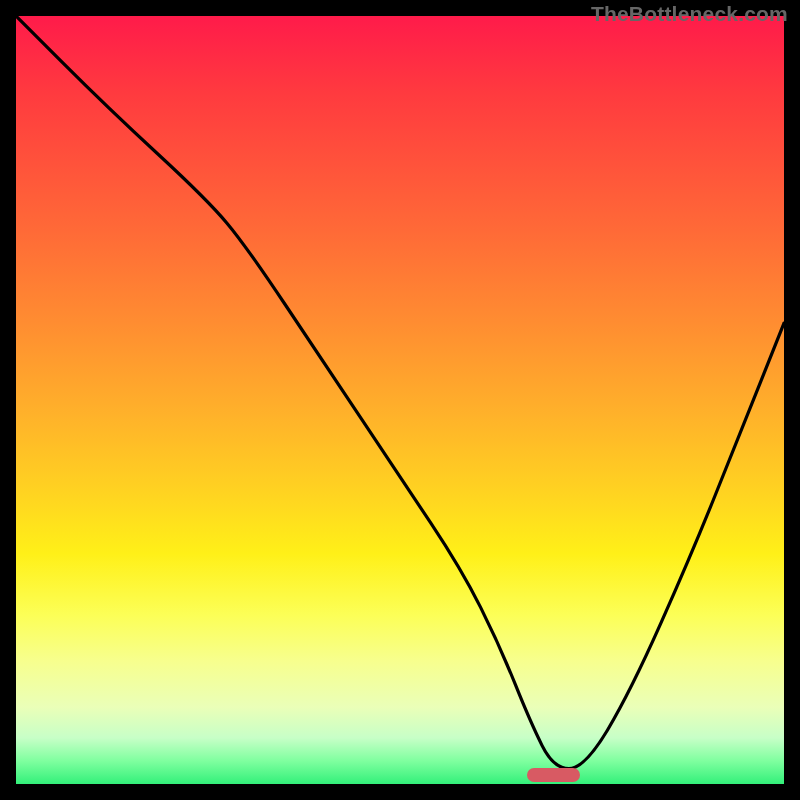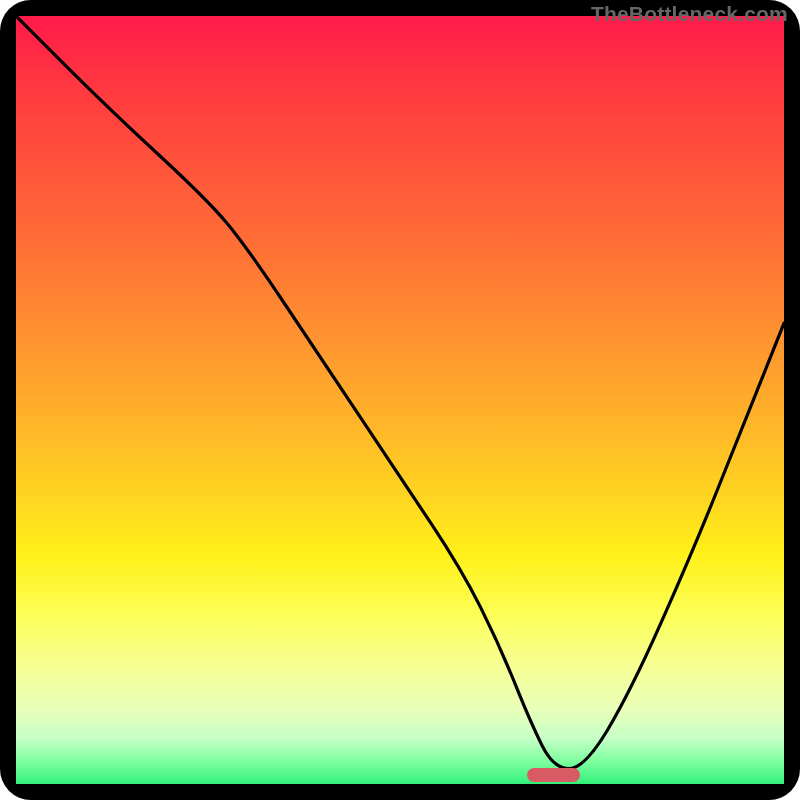--- a/index.html
+++ b/index.html
@@ -8,21 +8,20 @@
     width: 800px;
     height: 800px;
     overflow: hidden;
   }
   .frame {
     position: relative;
     width: 800px;
     height: 800px;
     background: #000;
     box-sizing: border-box;
-    border-radius: 31px;
   }
   .plot-area {
     position: absolute;
     left: 16px;
     top: 16px;
     width: 768px;
     height: 768px;
     background: linear-gradient(
       to bottom,
       #ff1b4a 0%,

